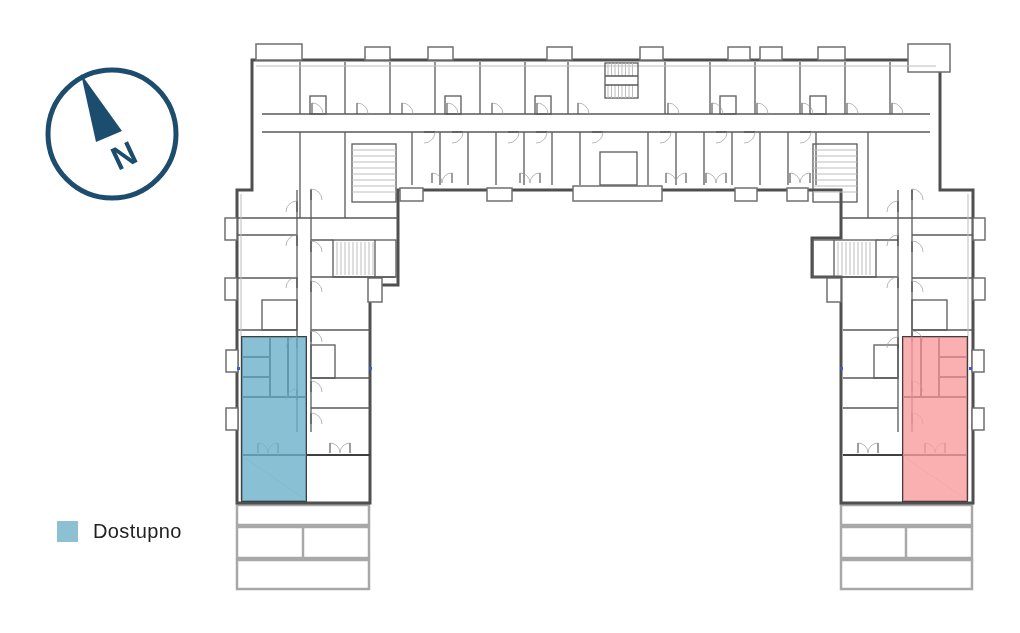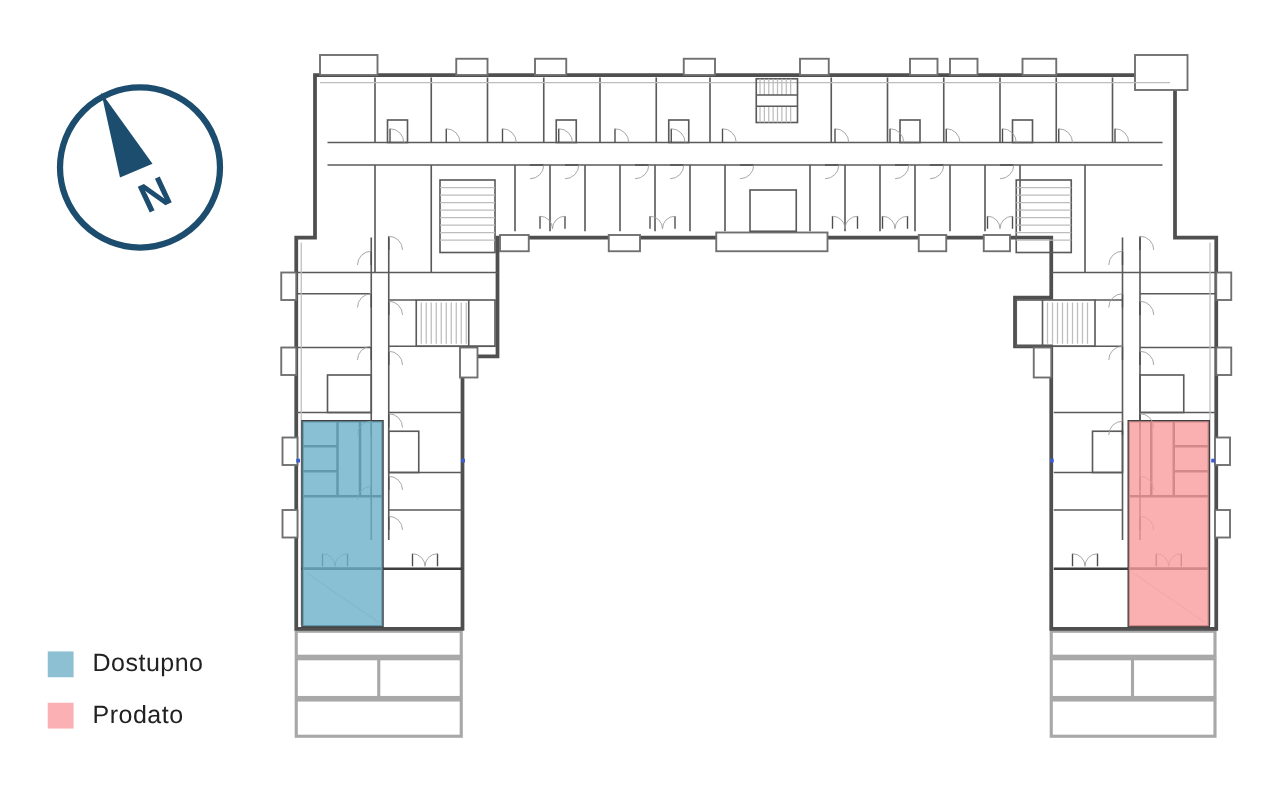--- a/index.html
+++ b/index.html
@@ -3,21 +3,21 @@
 <meta charset="utf-8">
 <style>
   html,body{margin:0;padding:0;background:#fff;}
   .stage{
     position:relative;width:1020px;height:633px;background:#ffffff;
     font-family:"Liberation Sans",sans-serif;overflow:hidden;
   }
   .plan-svg{position:absolute;left:0;top:0;}
   .compass{position:absolute;left:40px;top:63px;width:145px;height:145px;}
   .legend{position:absolute;left:38px;top:520px;}
-  .legend-row{display:flex;align-items:center;margin-bottom:18px;}
+  .legend-row{display:flex;align-items:center;margin-bottom:18px;margin-left:19px;}
   .legend-swatch{width:21px;height:21px;margin-right:15px;flex:0 0 auto;}
   .legend-label{font-size:20px;color:#212121;letter-spacing:.4px;font-weight:500;}
   .wall{stroke:#4f4f4f;fill:none;}
   .thin{stroke:#5a5a5a;stroke-width:1.3;fill:none;}
   .lite{stroke:#bdbdbd;stroke-width:1;fill:none;}
   .box{stroke:#6f6f6f;stroke-width:1.5;fill:#ffffff;}
   .unitwall{stroke:#3f3f3f;stroke-width:2;fill:none;}
   .doorleaf{stroke:#4d4d4d;stroke-width:1.1;}
   .doorarc{stroke:#9a9a9a;stroke-width:.7;fill:none;}
   .overlay{cursor:pointer;}
@@ -223,21 +223,15 @@
     <text x="85" y="95" font-size="33" font-weight="bold" text-anchor="middle" dominant-baseline="middle" transform="rotate(-25 85 95)" fill="#1d4d6e">N</text>
   </svg>
 
   <div class="legend">
     <div class="legend-row">
       <svg class="legend-swatch" viewBox="0 0 21 21">
         <rect x="0" y="0" width="21" height="21" fill="#8cc0d2"></rect>
       </svg>
       <span class="legend-label">Dostupno</span>
     </div>
-    <div class="legend-row">
-      <svg class="legend-swatch" viewBox="0 0 21 21">
-        <rect x="0" y="0" width="21" height="21" fill="#fbb1b3"></rect>
-      </svg>
-      <span class="legend-label">Prodato</span>
-    </div>
   </div>
 
 </div>
 
 </body></html>

